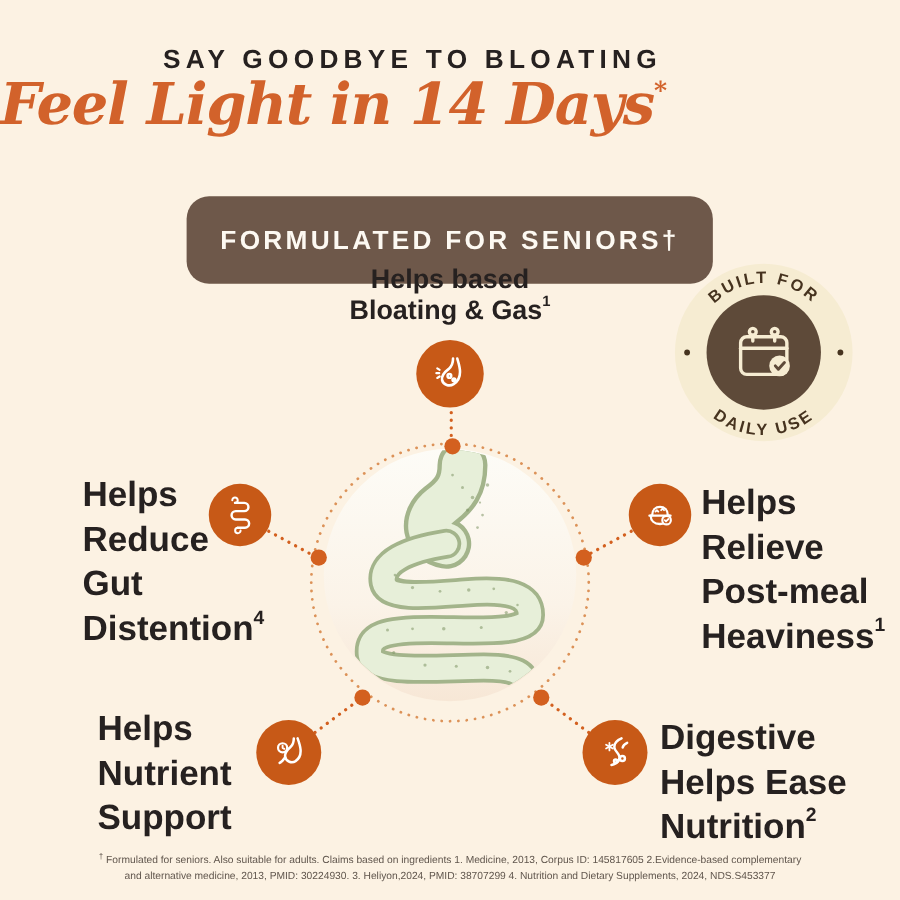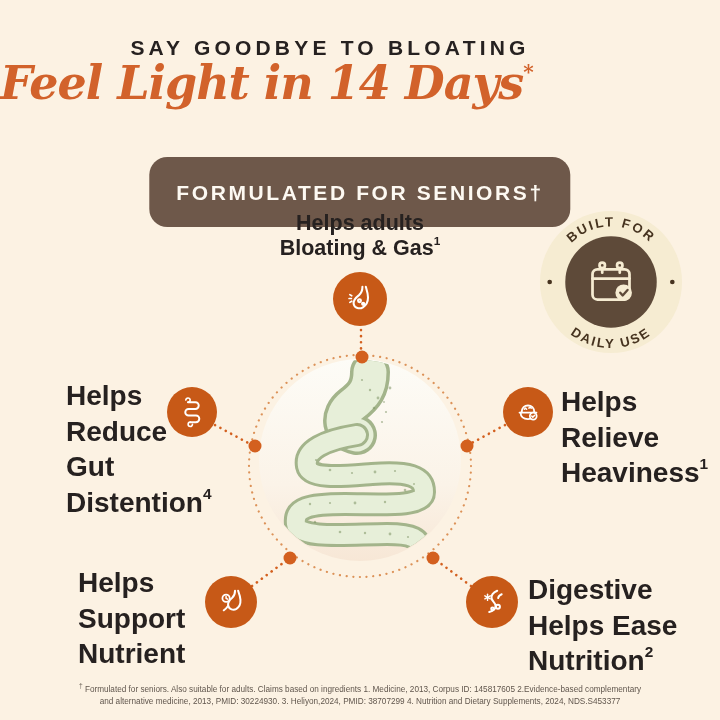--- a/index.html
+++ b/index.html
@@ -215,41 +215,42 @@
       <g stroke-width="1.2">
         <path d="M9.8,7 V12.2"></path>
           <path d="M7.5,8.3 L12.1,10.9"></path>
           <path d="M7.5,10.9 L12.1,8.3"></path>
       </g>
       <circle cx="9.8" cy="9.6" r="0.8" fill="#ffffff" stroke="none"></circle>
     </svg>
   </div>
 
   <div class="abs benefit b-top">
-    <div>Helps adults</div>
+    <div>Helps based</div>
     <div><span>Bloating &amp; Gas</span><sup>1</sup></div>
   </div>
 
   <div class="abs benefit b-left">
     <div>Helps</div>
     <div>Reduce</div>
     <div>Gut</div>
     <div><span>Distention</span><sup>4</sup></div>
   </div>
 
   <div class="abs benefit b-right">
     <div>Helps</div>
     <div>Relieve</div>
+    <div>Post-meal</div>
     <div><span>Heaviness</span><sup>1</sup></div>
   </div>
 
   <div class="abs benefit b-bl">
     <div>Helps</div>
+    <div>Nutrient</div>
     <div>Support</div>
-    <div>Nutrient</div>
   </div>
 
   <div class="abs benefit b-br">
     <div>Digestive</div>
     <div>Helps Ease</div>
     <div><span>Nutrition</span><sup>2</sup></div>
   </div>
 
   <div class="abs footnote">
     <div><span class="fsup">†</span> <span>Formulated for seniors. Also suitable for adults. Claims based on ingredients 1. Medicine, 2013, Corpus ID: 145817605 2.Evidence-based complementary</span></div>

